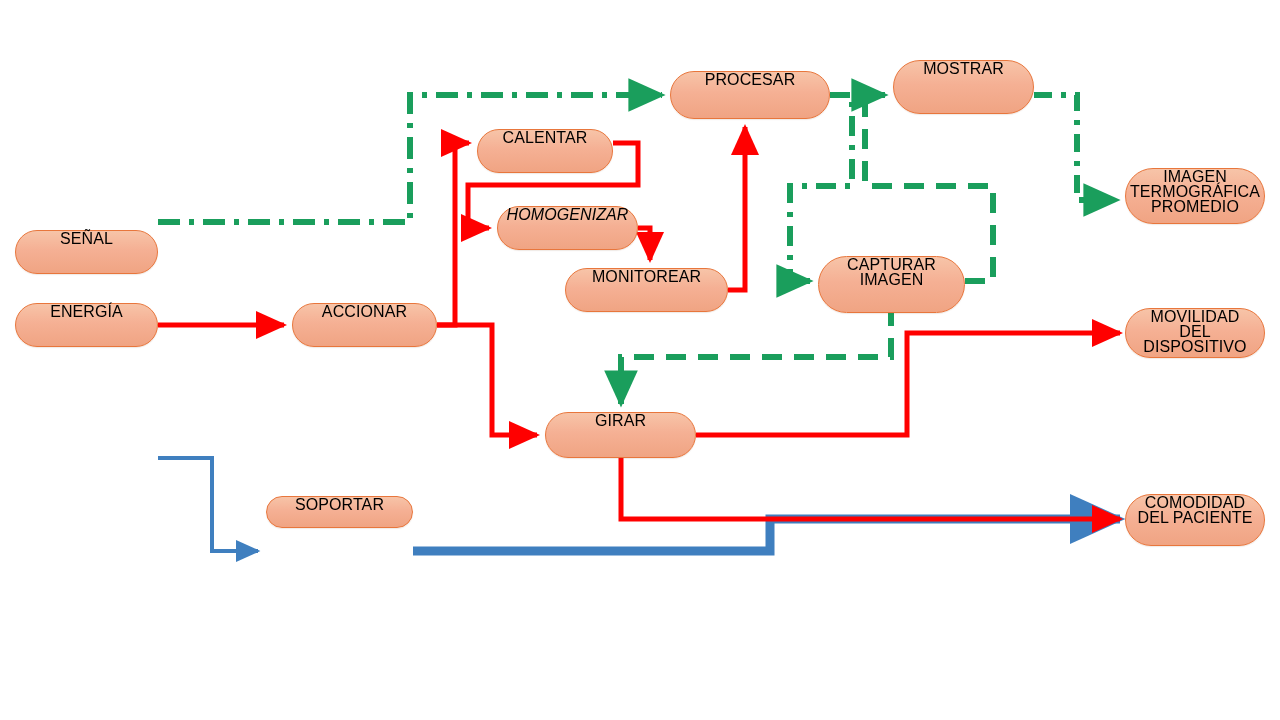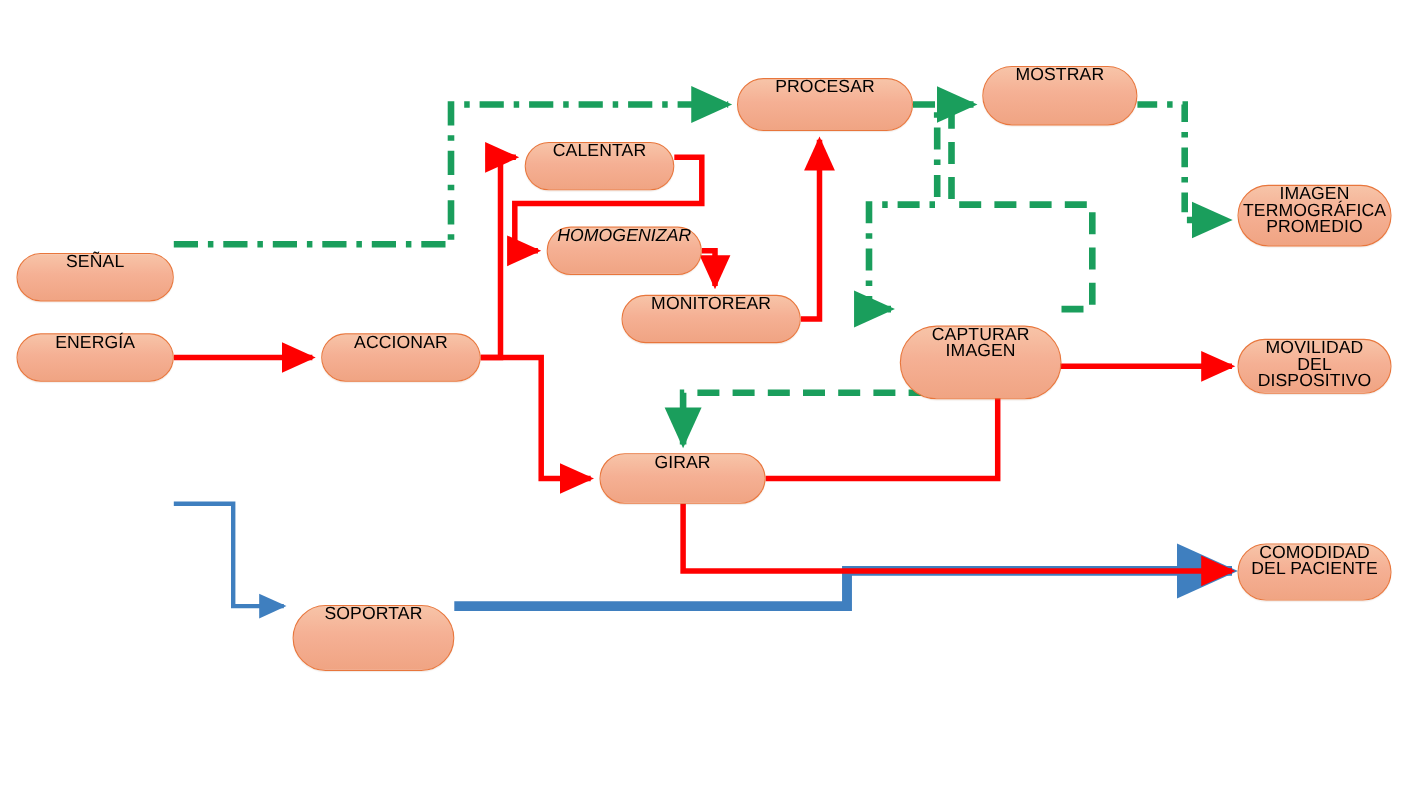--- a/index.html
+++ b/index.html
@@ -117,21 +117,21 @@
   <div class="node" style="left: 15px; top: 303px; width: 143px; height: 44px;">
       <div>
         <span>ENERGÍA</span>
       </div>
     </div>
   <div class="node" style="left: 292px; top: 303px; width: 145px; height: 44px;">
       <div>
         <span>ACCIONAR</span>
       </div>
     </div>
-  <div class="node" style="left: 266px; top: 550px; width: 147px; height: 60px;">
+  <div class="node" style="left: 266px; top: 496px; width: 147px; height: 32px;">
       <div>
         <span>SOPORTAR</span>
       </div>
     </div>
   <div class="node" style="left: 477px; top: 129px; width: 136px; height: 44px;">
       <div>
         <span>CALENTAR</span>
       </div>
     </div>
   <div class="node" style="left: 497px; top: 206px; width: 141px; height: 44px; font-style: italic;">
@@ -152,21 +152,21 @@
   <div class="node" style="left: 670px; top: 71px; width: 160px; height: 48px;">
       <div>
         <span>PROCESAR</span>
       </div>
     </div>
   <div class="node" style="left: 893px; top: 60px; width: 141px; height: 54px;">
       <div>
         <span>MOSTRAR</span>
       </div>
     </div>
-  <div class="node" style="left: 818px; top: 256px; width: 147px; height: 67px; margin-top: 40px;">
+  <div class="node" style="left: 818px; top: 256px; width: 147px; height: 57px;">
       <div>
         <span>CAPTURAR</span>
         <span>IMAGEN</span>
       </div>
     </div>
   <div class="node" style="left: 1125px; top: 168px; width: 140px; height: 56px;">
       <div>
         <span>IMAGEN</span>
         <span>TERMOGRÁFICA</span>
         <span>PROMEDIO</span>

